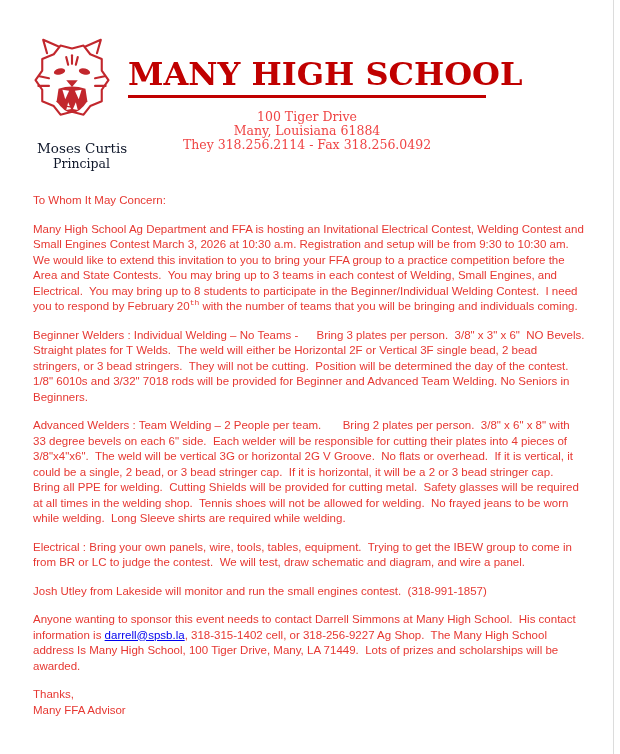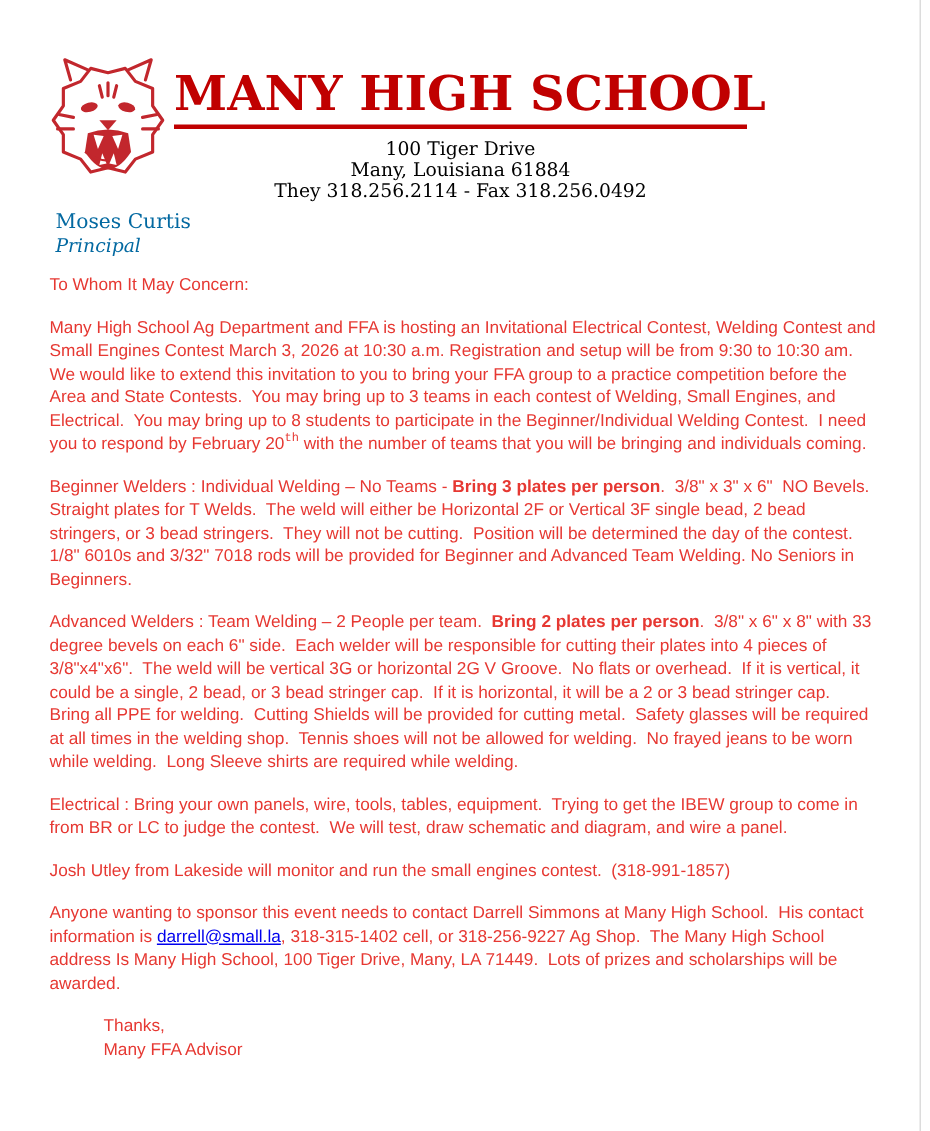--- a/index.html
+++ b/index.html
@@ -6,38 +6,38 @@
   .page{position:relative;width:620px;height:754px;background:#ffffff;overflow:hidden;
         font-family:"Liberation Sans",sans-serif;}
   .page-edge{position:absolute;left:613px;top:0;width:1px;height:754px;background:#dcdcdc;}
 
   .logo-wrap{position:absolute;left:24px;top:33px;width:96px;height:102px;}
   .logo-wrap svg{width:100%;height:100%;display:block;}
 
   .head-block{position:absolute;left:116px;top:44px;width:382px;text-align:center;}
   .school-name{font-family:"DejaVu Serif","Liberation Serif",serif;font-weight:bold;
                font-size:32px;line-height:36px;color:#c00000;white-space:nowrap;
-               border-bottom:3px solid #c00000;padding-bottom:3px;margin:0;}
+               border-bottom:3px solid #c00000;padding-bottom:3px;margin:12px;}
   .addr{margin-top:6px;font-family:"DejaVu Serif","Liberation Serif",serif;
-        font-size:12.5px;line-height:14px;color:#000000;}
+        font-size:12.5px;line-height:14px;color:#ef4444;}
 
   .principal{position:absolute;left:37px;top:140px;
-             font-family:"DejaVu Serif","Liberation Serif",serif;color:#0369a1;}
+             font-family:"DejaVu Serif","Liberation Serif",serif;color:#0f172a;}
   .principal .p-name{font-size:13.5px;line-height:16px;}
-  .principal .p-role{font-size:12.5px;line-height:15px;font-style:italic;}
+  .principal .p-role{font-size:12.5px;line-height:15px;margin-left:16px;}
 
   .letter{position:absolute;left:33px;top:183px;width:552px;
           font-size:11.5px;line-height:15.5px;color:#e63832;}
   .para{margin:0 0 13px 0;white-space:pre-wrap;}
-  .greeting{margin:0 0 13px 0;}
-  .bold{font-weight:bold;}
+  .greeting{margin:10px 0 13px 0;}
+  .bold{font-weight:normal;margin-left:15px;}
   .super{vertical-align:super;font-size:8px;line-height:0;font-family:Liberation Mono, monospace;}
   .email-link{color:#0000ee;text-decoration:underline;cursor:pointer;}
   .closing{margin-top:2px;}
-  .closing div{line-height:15.5px;margin-left:36px;}
+  .closing div{line-height:15.5px;}
 </style>
 </head>
 <body>
 
 <div class="page">
 
   <div class="logo-wrap">
     <svg viewBox="0 0 100 104" xmlns="http://www.w3.org/2000/svg">
       <g fill="none" stroke="#c2272d" stroke-width="2.2" stroke-linejoin="round" stroke-linecap="round">
         <polygon fill="#ffffff" points="88,48 81,58 81,70 69,75 62,84 50,81 38,84 31,75 19,70 19,58 12,48 19,38 19,26 31,21 38,12 50,15 62,12 69,21 81,26 81,38"></polygon>
@@ -81,21 +81,21 @@
     <div class="p-role">Principal</div>
   </div>
 
   <div class="letter">
     <p class="greeting">To Whom It May Concern:</p>
     <p class="para"><span>Many High School Ag Department and FFA is hosting an Invitational Electrical Contest, Welding Contest and Small Engines Contest March 3, 2026 at 10:30 a.m. Registration and setup will be from 9:30 to 10:30 am.  We would like to extend this invitation to you to bring your FFA group to a practice competition before the Area and State Contests.  You may bring up to 3 teams in each contest of Welding, Small Engines, and Electrical.  You may bring up to 8 students to participate in the Beginner/Individual Welding Contest.  I need you to respond by February 20</span><span class="super">th</span><span> with the number of teams that you will be bringing and individuals coming.</span></p>
     <p class="para"><span>Beginner Welders : Individual Welding – No Teams - </span><span class="bold">Bring 3 plates per person</span><span>.  3/8" x 3" x 6"  NO Bevels.  Straight plates for T Welds.  The weld will either be Horizontal 2F or Vertical 3F single bead, 2 bead stringers, or 3 bead stringers.  They will not be cutting.  Position will be determined the day of the contest. 1/8" 6010s and 3/32" 7018 rods will be provided for Beginner and Advanced Team Welding. No Seniors in Beginners.</span></p>
     <p class="para"><span>Advanced Welders : Team Welding – 2 People per team.  </span><span class="bold">Bring 2 plates per person</span><span>.  3/8" x 6" x 8" with 33 degree bevels on each 6" side.  Each welder will be responsible for cutting their plates into 4 pieces of 3/8"x4"x6".  The weld will be vertical 3G or horizontal 2G V Groove.  No flats or overhead.  If it is vertical, it could be a single, 2 bead, or 3 bead stringer cap.  If it is horizontal, it will be a 2 or 3 bead stringer cap.  Bring all PPE for welding.  Cutting Shields will be provided for cutting metal.  Safety glasses will be required at all times in the welding shop.  Tennis shoes will not be allowed for welding.  No frayed jeans to be worn while welding.  Long Sleeve shirts are required while welding.</span></p>
     <p class="para"><span>Electrical : Bring your own panels, wire, tools, tables, equipment.  Trying to get the IBEW group to come in from BR or LC to judge the contest.  We will test, draw schematic and diagram, and wire a panel.</span></p>
     <p class="para"><span>Josh Utley from Lakeside will monitor and run the small engines contest.  (318-991-1857)</span></p>
-    <p class="para"><span>Anyone wanting to sponsor this event needs to contact Darrell Simmons at Many High School.  His contact information is </span><a href="#" class="email-link">darrell@small.la</a><span>, 318-315-1402 cell, or 318-256-9227 Ag Shop.  The Many High School address Is Many High School, 100 Tiger Drive, Many, LA 71449.  Lots of prizes and scholarships will be awarded.</span></p>
+    <p class="para"><span>Anyone wanting to sponsor this event needs to contact Darrell Simmons at Many High School.  His contact information is </span><a href="#" class="email-link">darrell@spsb.la</a><span>, 318-315-1402 cell, or 318-256-9227 Ag Shop.  The Many High School address Is Many High School, 100 Tiger Drive, Many, LA 71449.  Lots of prizes and scholarships will be awarded.</span></p>
     <div class="closing">
       <div>Thanks,</div>
       <div>Many FFA Advisor</div>
     </div>
   </div>
 
   <div class="page-edge"></div>
 </div>
 
 </body></html>

